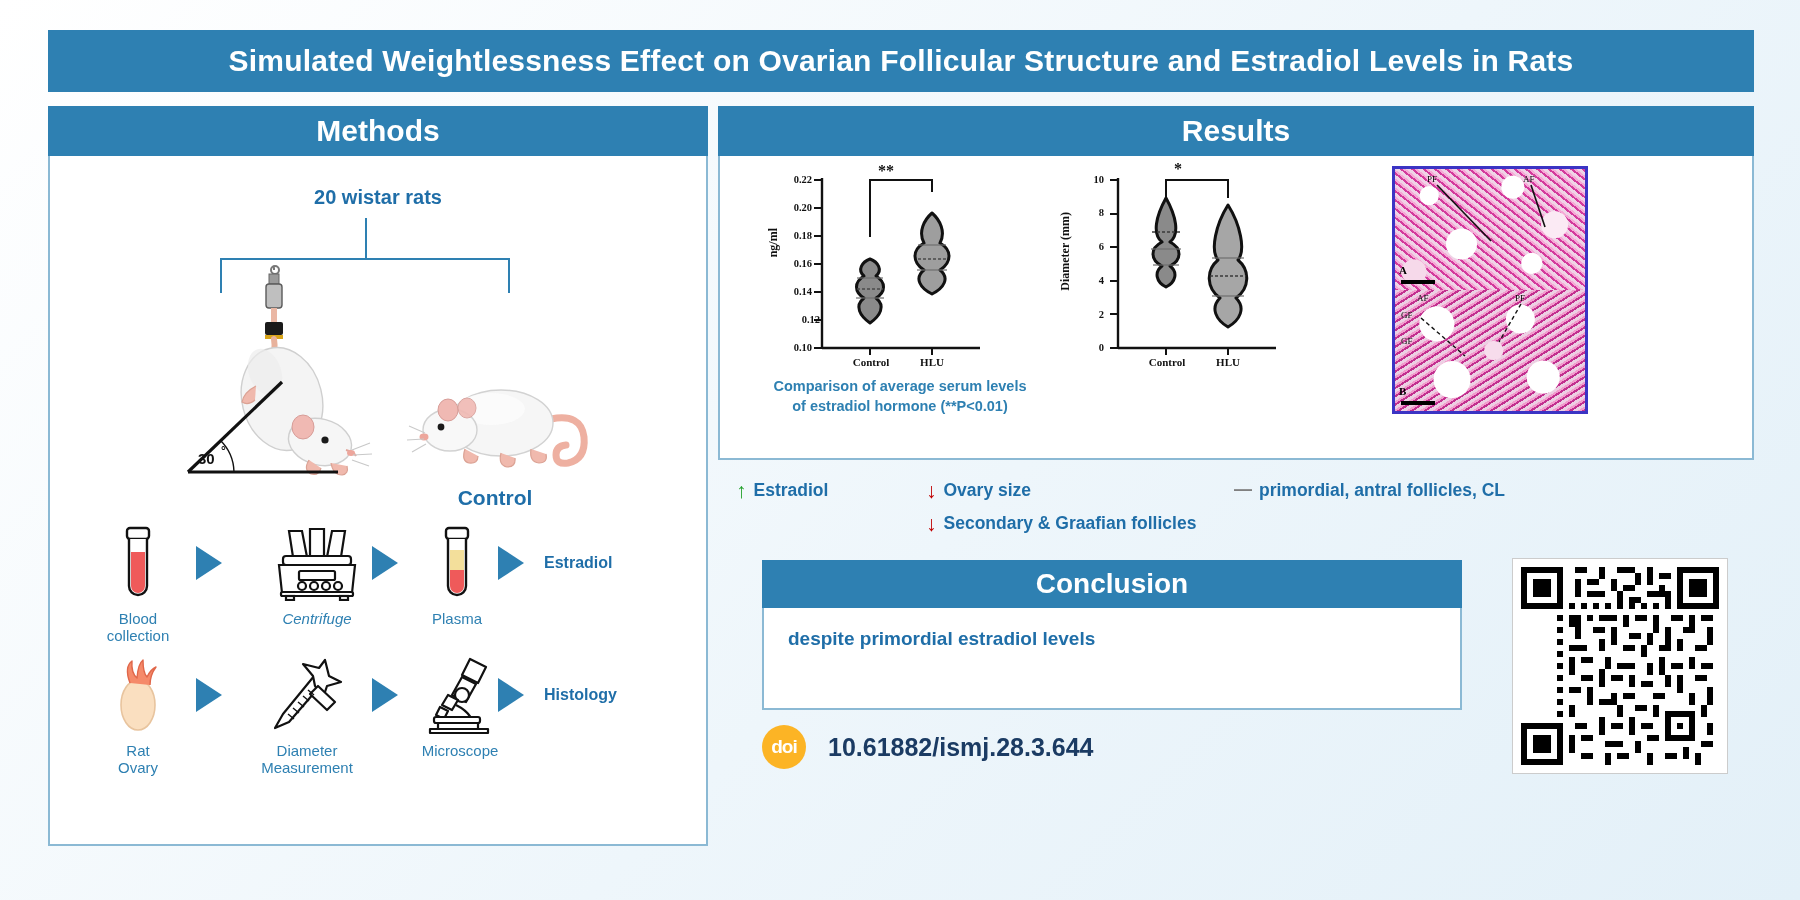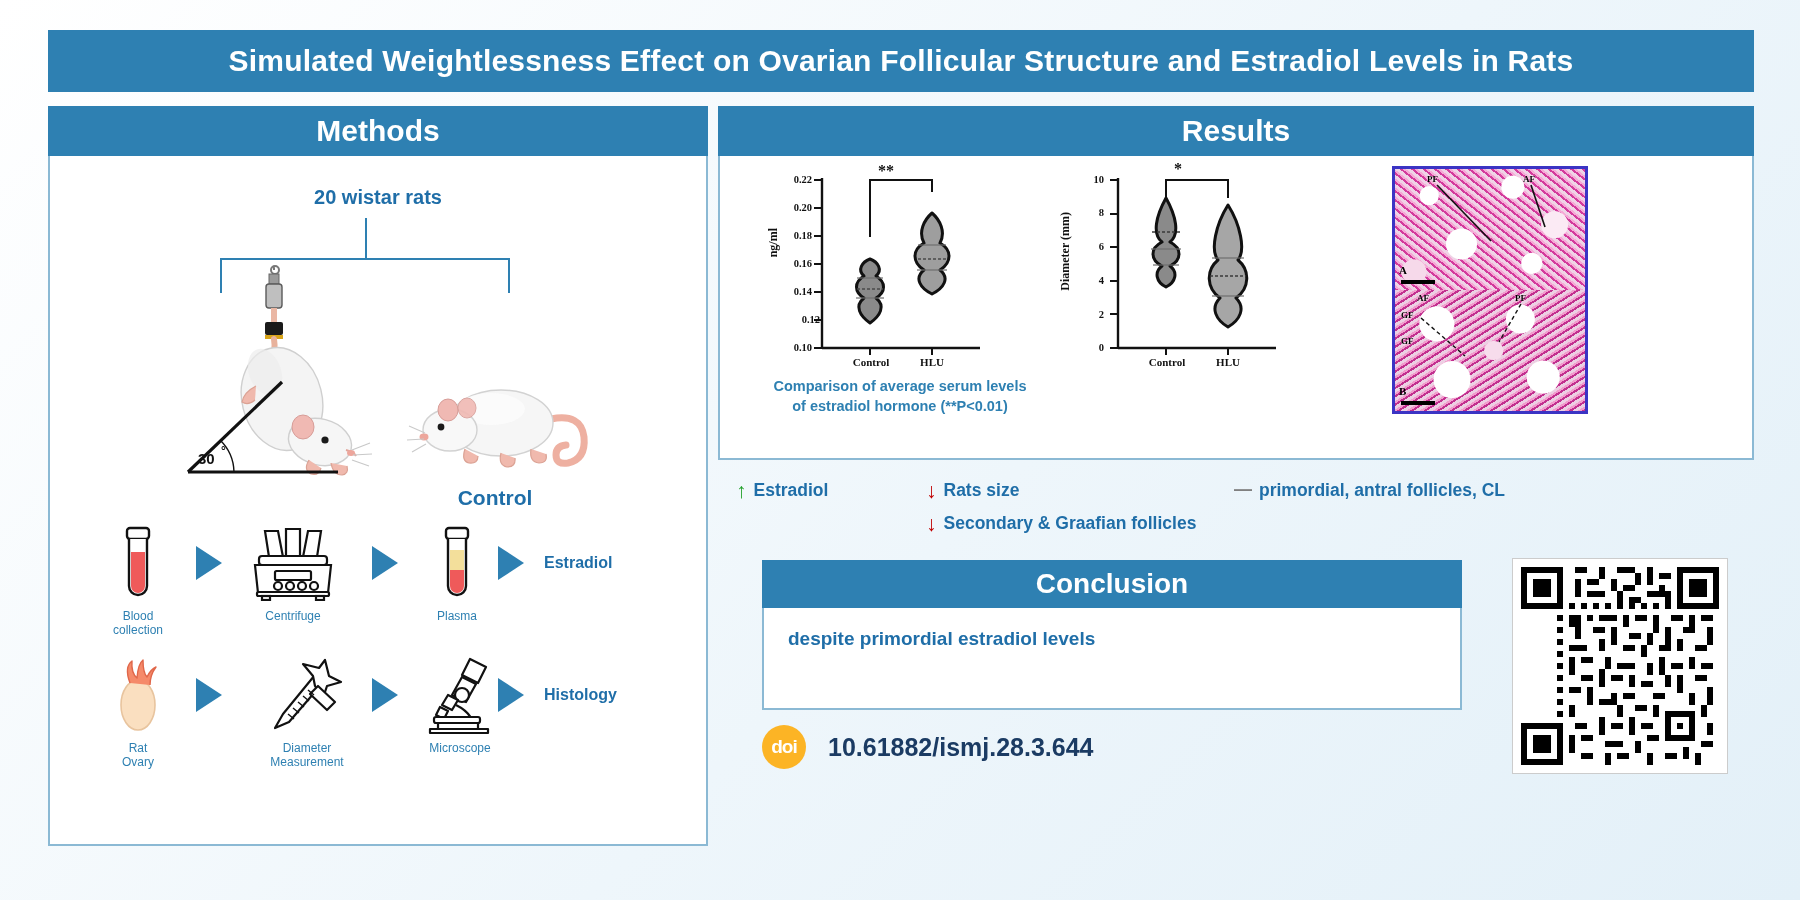--- a/index.html
+++ b/index.html
@@ -50,21 +50,21 @@
     position: absolute; color: #1f6ea8; font-weight: bold; font-size: 21px; text-align: center;
   }
   #lbl-hlu { left: 40px; top: 330px; width: 300px; }
   #lbl-ctl { left: 330px; top: 330px; width: 230px; }
 
   .flow-row { position: absolute; left: 0; width: 100%; height: 175px; }
   #flow1 { top: 368px; }
   #flow2 { top: 500px; }
   .flow-cell { position: absolute; text-align: center; }
   .flow-icon { height: 78px; display: flex; align-items: center; justify-content: center; }
-  .flow-txt { color: #2e80b2; font-size: 12px; line-height: 1.15; margin-top: 8px; }
+  .flow-txt { color: #2e80b2; font-size: 15px; line-height: 1.15; margin-top: 8px; }
   .flow-out { color: #1f6ea8; font-size: 16px; font-weight: bold; }
   .tri { width: 0; height: 0; border-left: 26px solid #2e80b2;
          border-top: 17px solid transparent; border-bottom: 17px solid transparent; }
 
   
   #results { position: absolute; left: 718px; top: 106px; width: 1036px; height: 354px; }
   #results .panel-head { height: 50px; }
   #results .panel-body { height: 304px; position: relative; display: flex; align-items: flex-start; }
 
   .plot-block { position: relative; width: 300px; margin-top: 10px; }
@@ -81,21 +81,21 @@
   .xcat { position: absolute; font-family: "Liberation Serif", serif;
           font-weight: bold; font-size: 11px; color: #111; text-align: center; }
   .sig { position: absolute; font-family: "Liberation Serif", serif;
          font-weight: bold; font-size: 16px; color: #111; }
 
   
   .histo { position: relative; width: 196px; height: 248px; border: 3px solid #3b34c4;
            margin-top: 10px; overflow: hidden; }
   .histo-pane { position: absolute; left: 0; width: 100%; height: 50%; }
   .histo-lbl { position: absolute; color: #000; font-family: "Liberation Serif", serif;
-               font-weight: bold; font-size: 9px; text-shadow: 0 0 2px #fff; text-align: center; }
+               font-weight: normal; font-size: 9px; text-shadow: 0 0 2px #fff; text-align: center; }
   .histo-panel-id { position: absolute; color: #000; font-family: "Liberation Serif", serif;
                     font-weight: bold; font-size: 11px; }
   .scalebar { position: absolute; height: 4px; background: #000; }
 
   
   #findings { position: absolute; left: 718px; top: 472px; width: 1036px; height: 80px; }
   .find { position: absolute; display: flex; align-items: flex-start; gap: 7px; }
   .find .arw { font-size: 21px; font-weight: bold; line-height: 1; }
   .find .ftxt { color: #1f6ea8; font-weight: bold; font-size: 17.5px; line-height: 1.25; }
 
@@ -200,21 +200,21 @@
             </svg>
           </div>
           <div class="flow-txt" style="white-space:pre-line;">Blood
 collection</div>
         </div>
 
         <div class="flow-cell" style="left:146px;width:50px;top:22px;">
           <div class="tri"></div>
         </div>
 
-        <div class="flow-cell" style="left:168px;width:150px;">
+        <div class="flow-cell" style="left:192px;width:150px;font-style:italic;">
           <div class="flow-icon">
             <svg width="96" height="76" viewBox="0 0 96 76">
               <g stroke="#111" stroke-width="2.2" fill="#fff">
                 <path d="M20 6 h13 l5 26 h-14 z"></path>
                 <path d="M41 4 h14 v28 h-14 z"></path>
                 <path d="M63 6 h13 l-4 26 h-14 z"></path>
                 <rect x="14" y="31" width="68" height="9" rx="3"></rect>
                 <path d="M10 40 h76 l-3 28 h-70 z"></path>
                 <rect x="30" y="46" width="36" height="9" rx="1.5"></rect>
                 <rect x="12" y="67" width="72" height="4" rx="1.5"></rect>
@@ -492,21 +492,21 @@
     </div>
   </div>
 
   <div id="findings">
     <div class="find" style="left:18px;top:8px;">
       <span class="arw" style="color:#22a02a;">↑</span>
       <span class="ftxt">Estradiol</span>
     </div>
     <div class="find" style="left:208px;top:8px;">
       <span class="arw" style="color:#c00000;">↓</span>
-      <span class="ftxt">Rats size</span>
+      <span class="ftxt">Ovary size</span>
     </div>
     <div class="find" style="left:208px;top:41px;">
       <span class="arw" style="color:#c00000;">↓</span>
       <span class="ftxt">Secondary &amp; Graafian follicles</span>
     </div>
     <div class="find" style="left:516px;top:8px;">
       <span class="arw" style="color:#808080;font-size:18px;">—</span>
       <span class="ftxt">primordial, antral follicles, CL</span>
     </div>
   </div>

